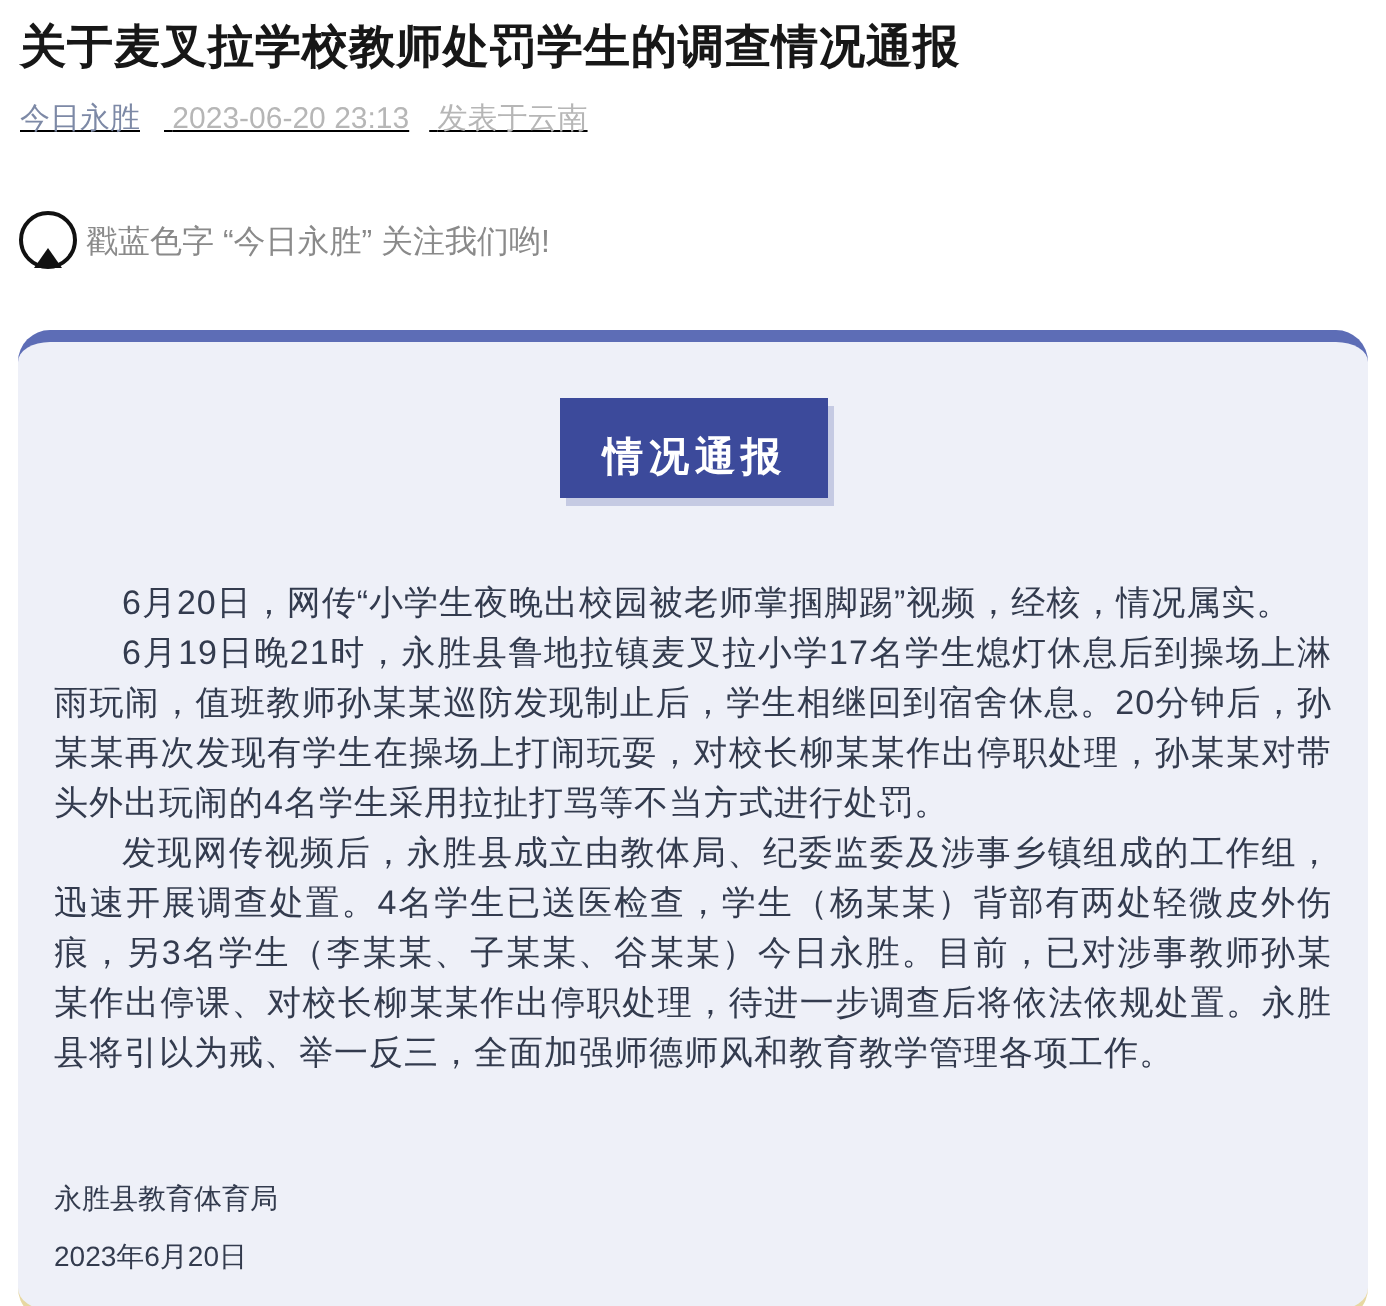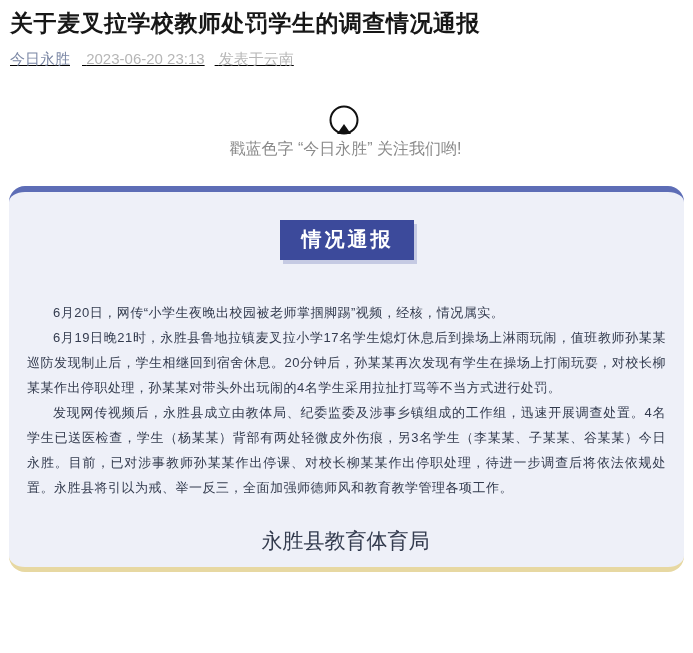--- a/index.html
+++ b/index.html
@@ -41,21 +41,20 @@
   }
   .meta .loc {
     color: #b6b6b6;
   }
   .follow {
     margin: 34px 10px 0 8px;
     display: flex;
     align-items: center;
     color: #8a8a8a;
     font-size: 16px;
-    flex-direction: column;
   }
   .follow-icon {
     flex: 0 0 auto;
     display: block;
     margin-right: 1px;
   }
   .notice-box {
     margin: 26px 9px 0 9px;
     background: #eef0f8;
     border-top: 6px solid #5d6db6;
@@ -70,36 +69,36 @@
     text-align: center;
     margin-bottom: 40px;
   }
   .badge {
     display: inline-block;
     background: #3c4a9b;
     color: #ffffff;
     font-size: 20px;
     font-weight: 700;
     letter-spacing: 3px;
-    padding: 6px 20px 7px 22px;
+    padding: 16px 20px 7px 22px;
     box-shadow: 3px 4px 0 rgba(120, 131, 189, 0.35);
   }
   .para {
     margin: 0;
-    font-size: 13px;
+    font-size: 17px;
     line-height: 25px;
     color: #333b4e;
     text-indent: 2em;
     text-align: justify;
     letter-spacing: 0.5px;
   }
   .signature {
-    margin-top: 26px;
-    text-align: center;
-    font-size: 21px;
+    margin-top: 46px;
+    text-align: left;
+    font-size: 14px;
     line-height: 29px;
     color: #333b4e;
     padding-right: 2px;
   }
   .signature .sig-date {
     padding-right: 7px;
   }
 </style>
 </head>
 <body>
@@ -127,17 +126,18 @@
     <div class="badge-wrap">
       <span class="badge">情况通报</span>
     </div>
 
     <p class="para">6月20日，网传“小学生夜晚出校园被老师掌掴脚踢”视频，经核，情况属实。</p>
     <p class="para">6月19日晚21时，永胜县鲁地拉镇麦叉拉小学17名学生熄灯休息后到操场上淋雨玩闹，值班教师孙某某巡防发现制止后，学生相继回到宿舍休息。20分钟后，孙某某再次发现有学生在操场上打闹玩耍，对校长柳某某作出停职处理，孙某某对带头外出玩闹的4名学生采用拉扯打骂等不当方式进行处罚。</p>
     <p class="para">发现网传视频后，永胜县成立由教体局、纪委监委及涉事乡镇组成的工作组，迅速开展调查处置。4名学生已送医检查，学生（杨某某）背部有两处轻微皮外伤痕，另3名学生（李某某、子某某、谷某某）今日永胜。目前，已对涉事教师孙某某作出停课、对校长柳某某作出停职处理，待进一步调查后将依法依规处置。永胜县将引以为戒、举一反三，全面加强师德师风和教育教学管理各项工作。</p>
 
     <div class="signature">
       <div>永胜县教育体育局</div>
+      <div class="sig-date">2023年6月20日</div>
     </div>
 
   </div>
 
 </div>
 
 </body></html>

